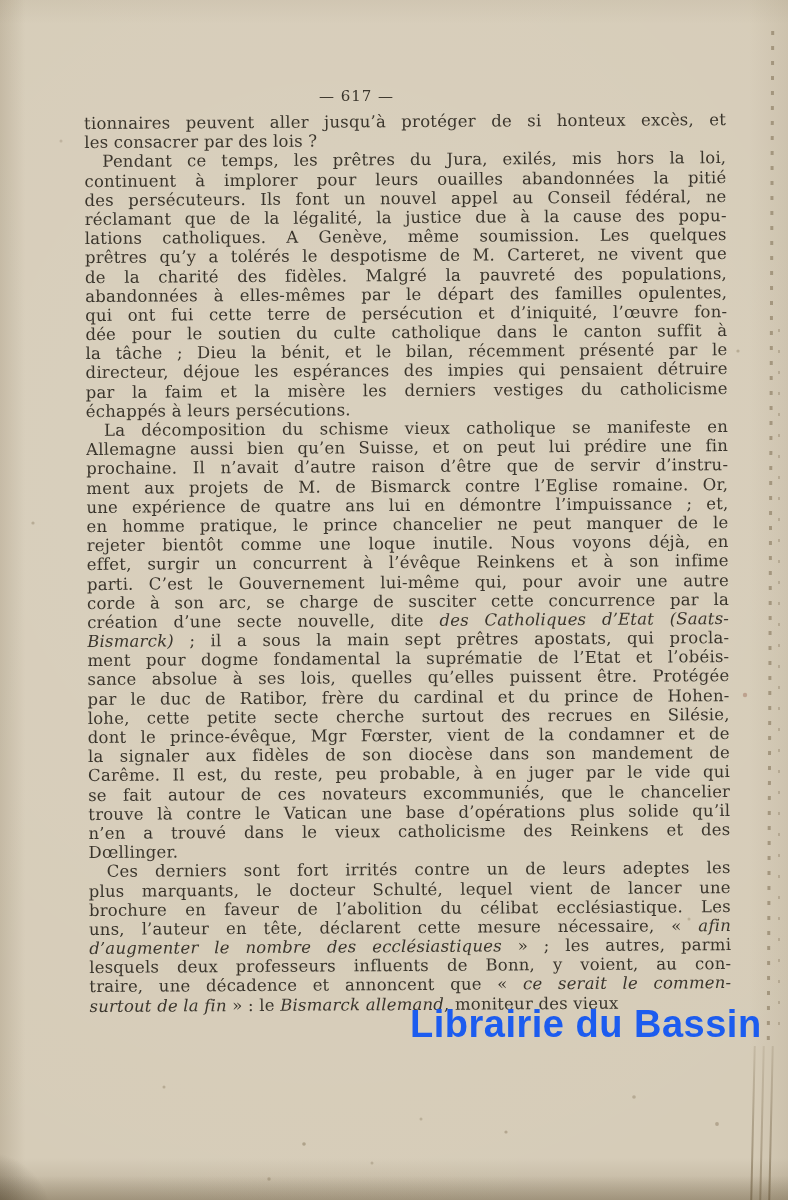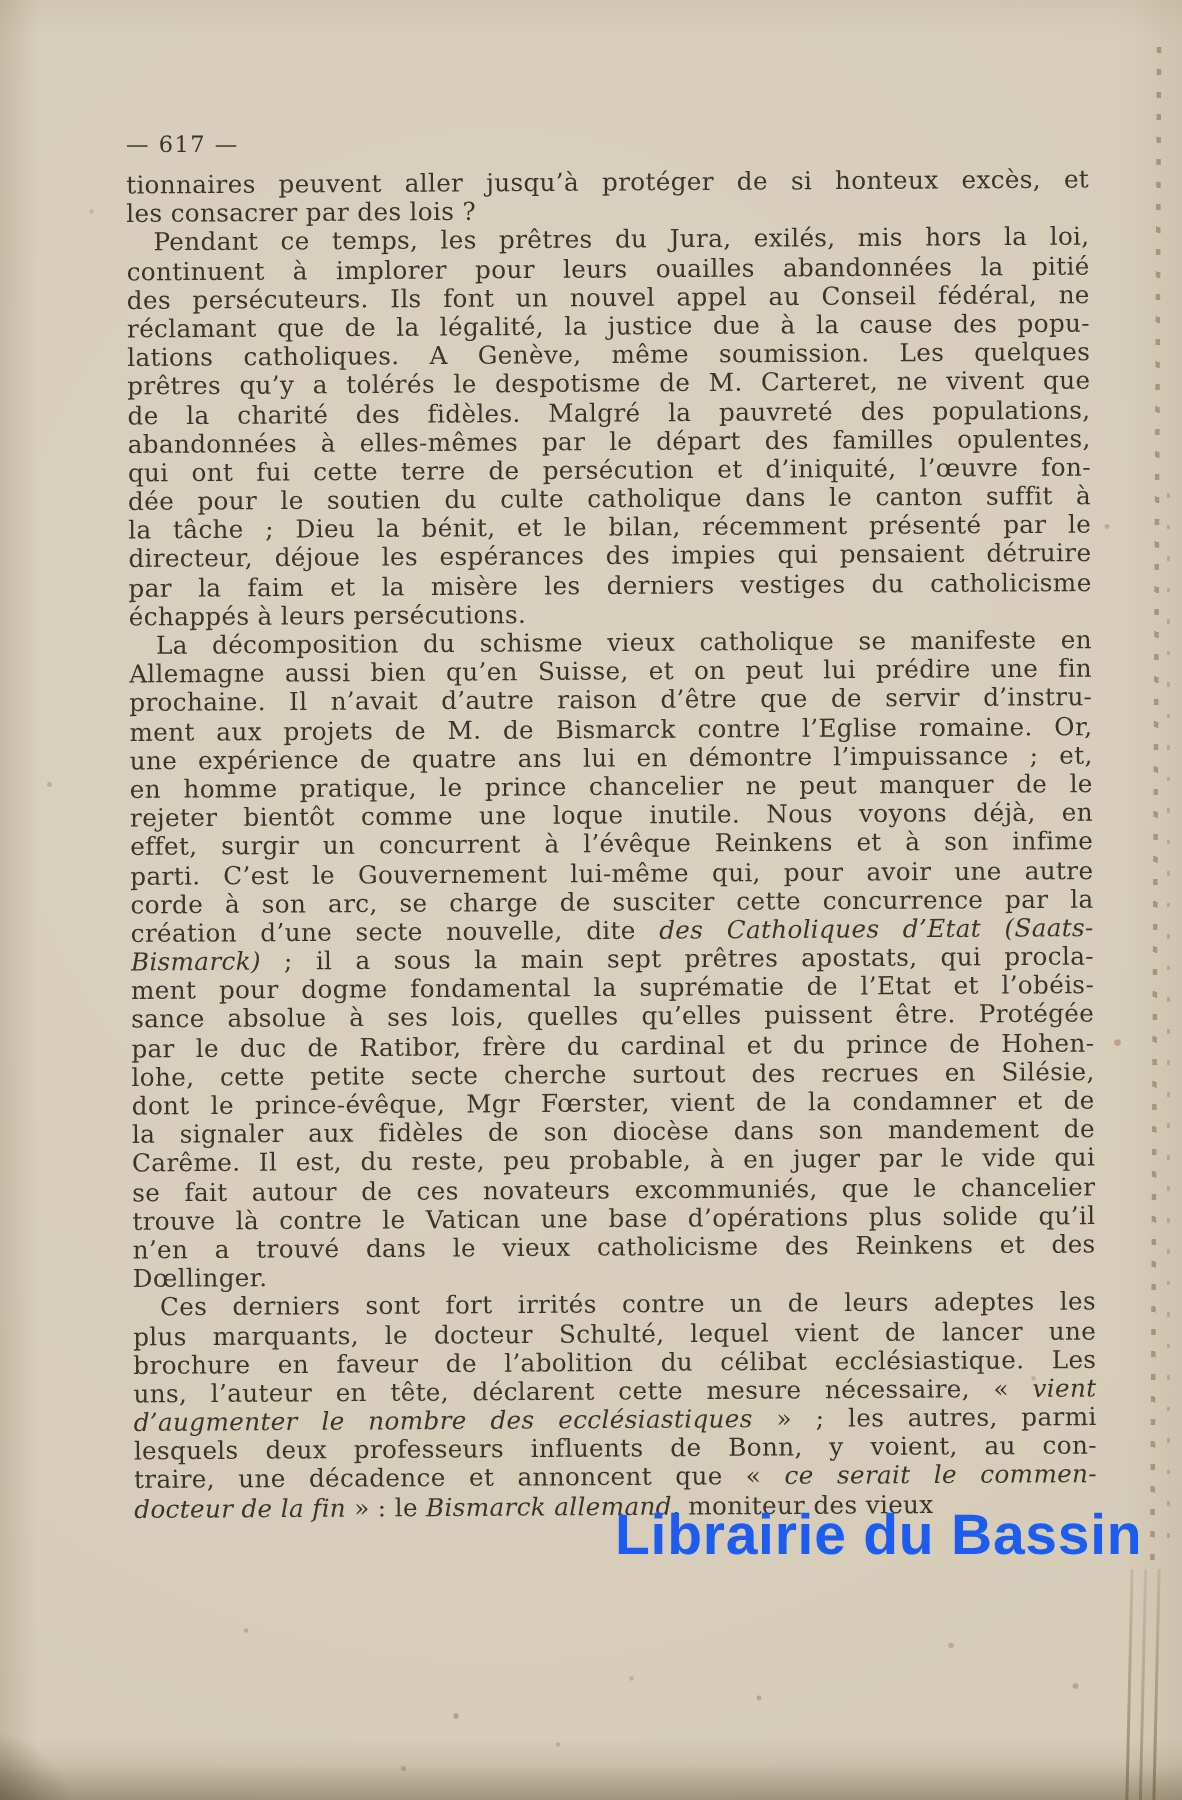--- a/index.html
+++ b/index.html
@@ -13,21 +13,21 @@
     background:
       radial-gradient(130% 95% at 42% 38%, rgba(255,255,255,.09), rgba(0,0,0,0) 72%),
       linear-gradient(to right, rgba(118,100,70,.20) 0, rgba(118,100,70,0) 3.2%),
       linear-gradient(to left, rgba(118,100,70,.10) 0, rgba(118,100,70,0) 5%),
       linear-gradient(to top, rgba(108,90,60,.26) 0, rgba(108,90,60,0) 3.5%),
       linear-gradient(to bottom, rgba(118,100,70,.08) 0, rgba(118,100,70,0) 2%),
       var(--paper, #d6ccb8);
   }
   .page-number{
     position:absolute;left:84px;top:87px;width:545px;
-    text-align:left;
+    text-align:center;
     font-size:15px;letter-spacing:1px;
     color:var(--ink,#3a352c);
   }
   .text-block{
     position:absolute;left:84px;top:112px;width:642px;
     font-size:16.5px;line-height:19.2px;letter-spacing:.2px;
     color:var(--ink,#3a352c);
     transform:rotate(-.35deg);
     transform-origin:50% 0;
   }
@@ -145,25 +145,25 @@
         <div class="line"><span>Carême. Il est, du reste, peu probable, à en juger par le vide qui</span></div>
         <div class="line"><span>se fait autour de ces novateurs excommuniés, que le chancelier</span></div>
         <div class="line"><span>trouve là contre le Vatican une base d’opérations plus solide qu’il</span></div>
         <div class="line"><span>n’en a trouvé dans le vieux catholicisme des Reinkens et des</span></div>
         <div class="line last"><span>Dœllinger.</span></div>
       </div>
       <div class="paragraph">
         <div class="line indent"><span>Ces derniers sont fort irrités contre un de leurs adeptes les</span></div>
         <div class="line"><span>plus marquants, le docteur Schulté, lequel vient de lancer une</span></div>
         <div class="line"><span>brochure en faveur de l’abolition du célibat ecclésiastique. Les</span></div>
-        <div class="line"><span>uns, l’auteur en tête, déclarent cette mesure nécessaire, « </span><span class="it">vient</span></div>
+        <div class="line"><span>uns, l’auteur en tête, déclarent cette mesure nécessaire, « </span><span class="it">afin</span></div>
         <div class="line"><span class="it">d’augmenter le nombre des ecclésiastiques</span><span> » ; les autres, parmi</span></div>
         <div class="line"><span>lesquels deux professeurs influents de Bonn, y voient, au con-</span></div>
         <div class="line"><span>traire, une décadence et annoncent que « </span><span class="it">ce serait le commen-</span></div>
-        <div class="line last"><span class="it">docteur de la fin</span><span> » : le </span><span class="it">Bismarck allemand</span><span>, moniteur des vieux</span></div>
+        <div class="line last"><span class="it">surtout de la fin</span><span> » : le </span><span class="it">Bismarck allemand</span><span>, moniteur des vieux</span></div>
       </div>
     </div>
   <div class="watermark">Librairie du Bassin</div>
   <div class="edge-dash"></div>
   <div class="edge-dash2"></div>
   <div class="edge-bottom-line ebl-1"></div>
   <div class="edge-bottom-line ebl-2"></div>
   <div class="edge-bottom-line ebl-3"></div>
   <div class="corner-shadow"></div>
   <div class="bottom-edge"></div>

